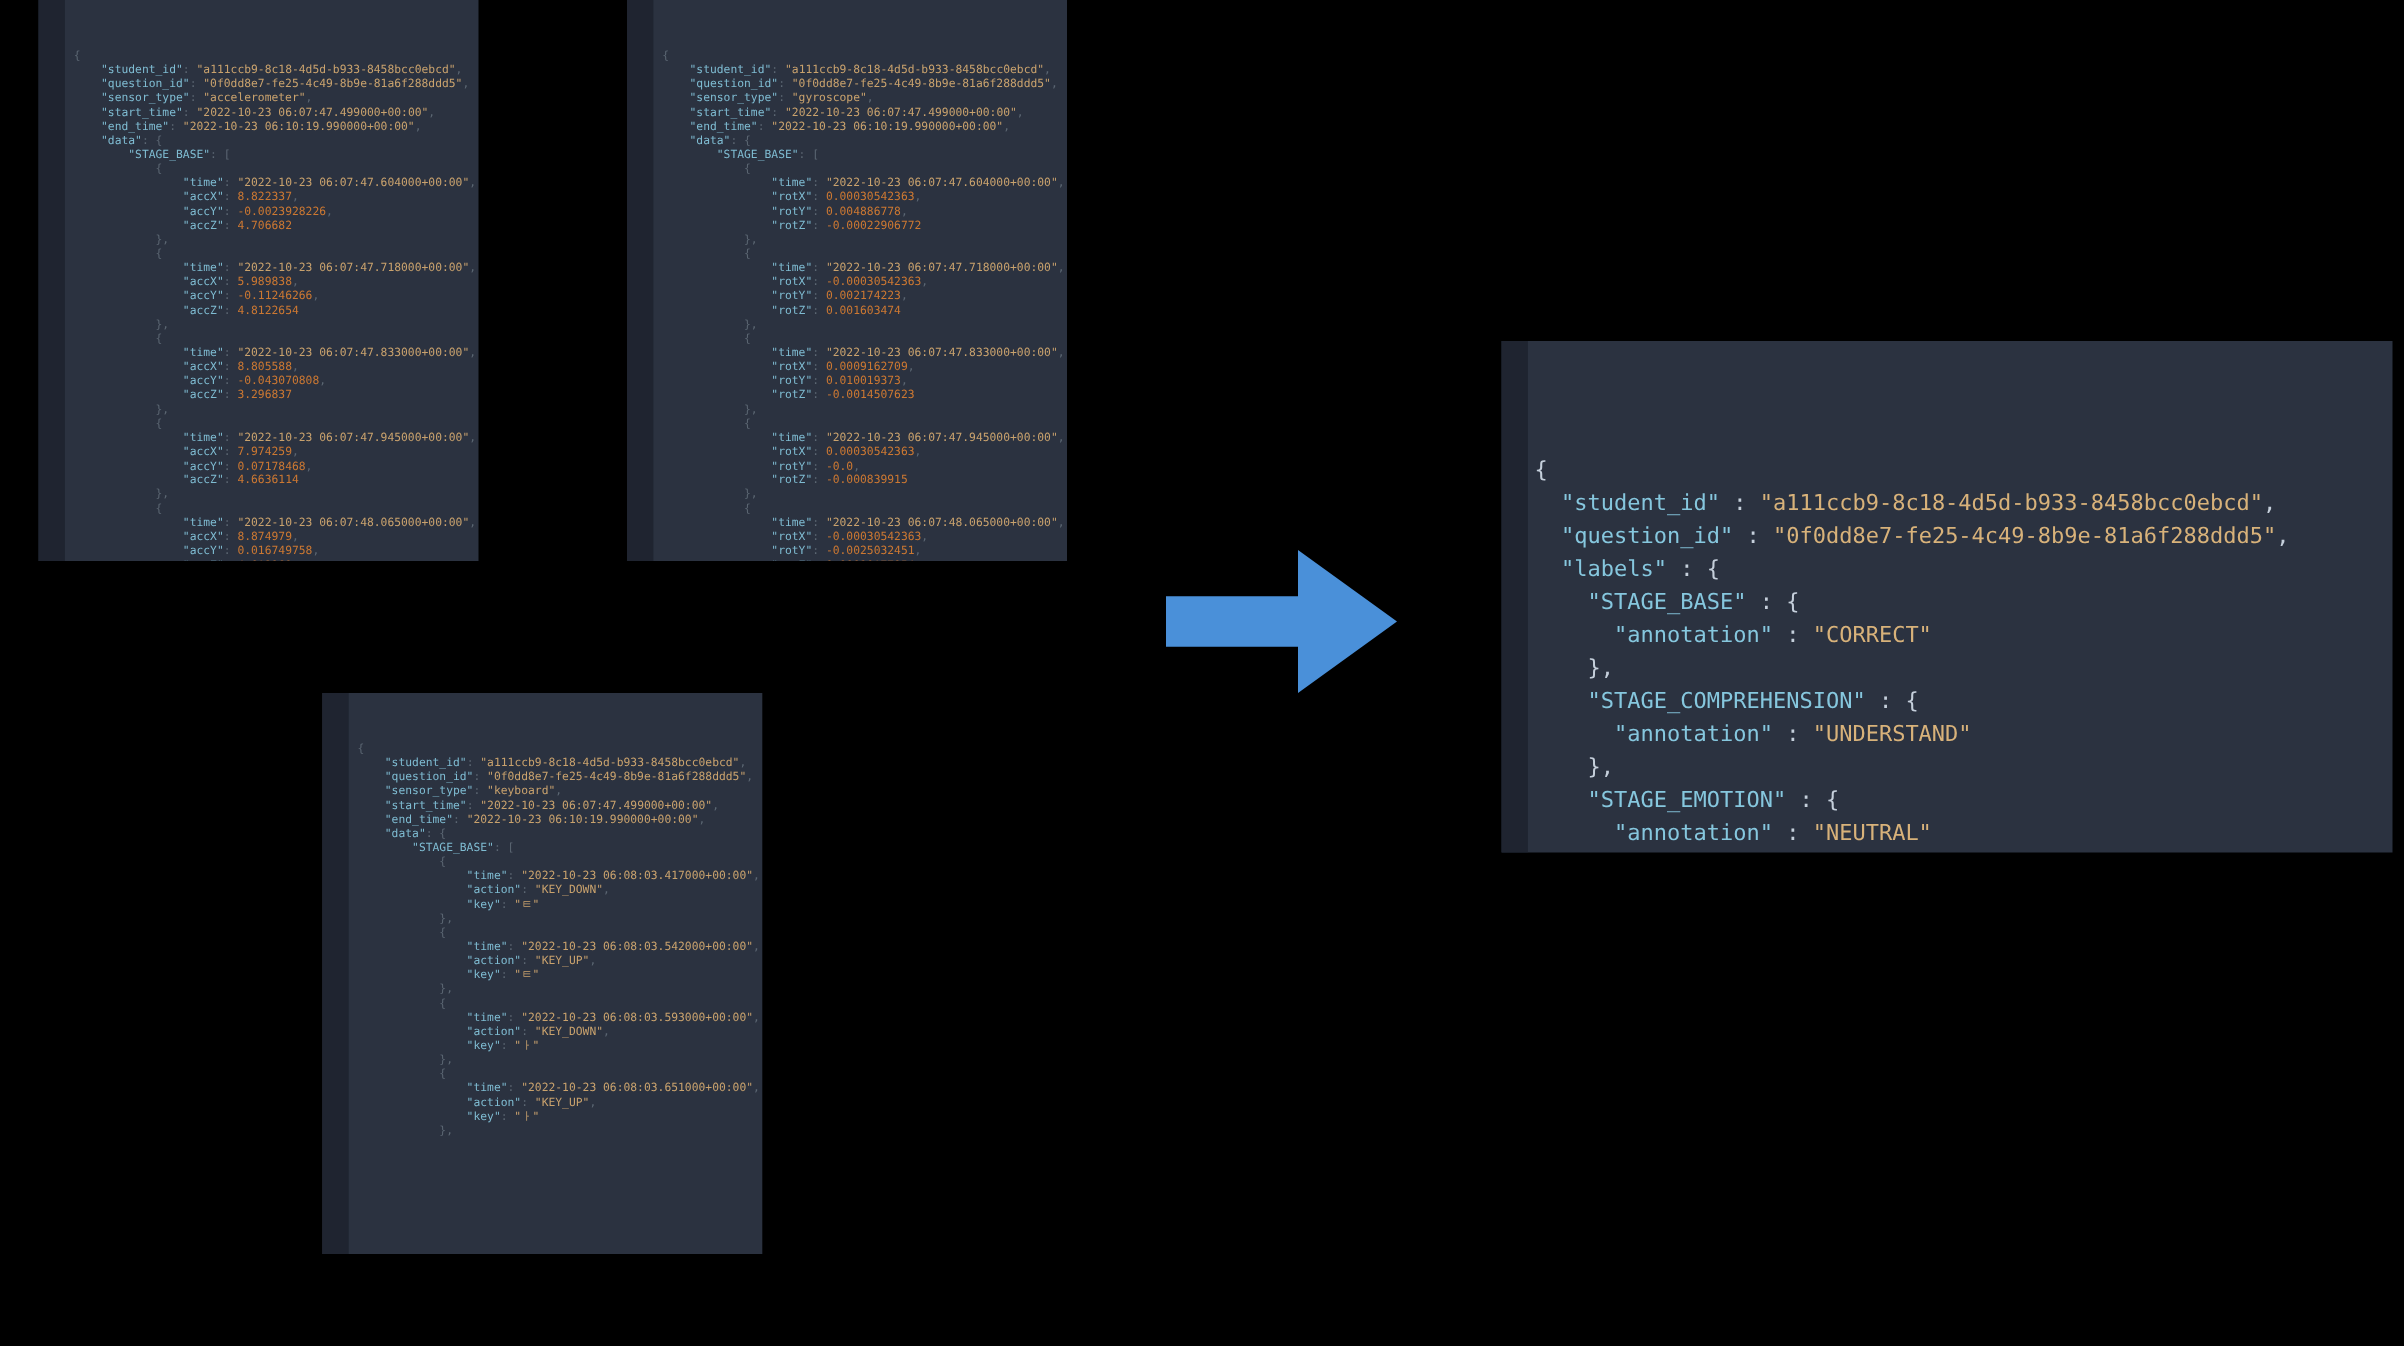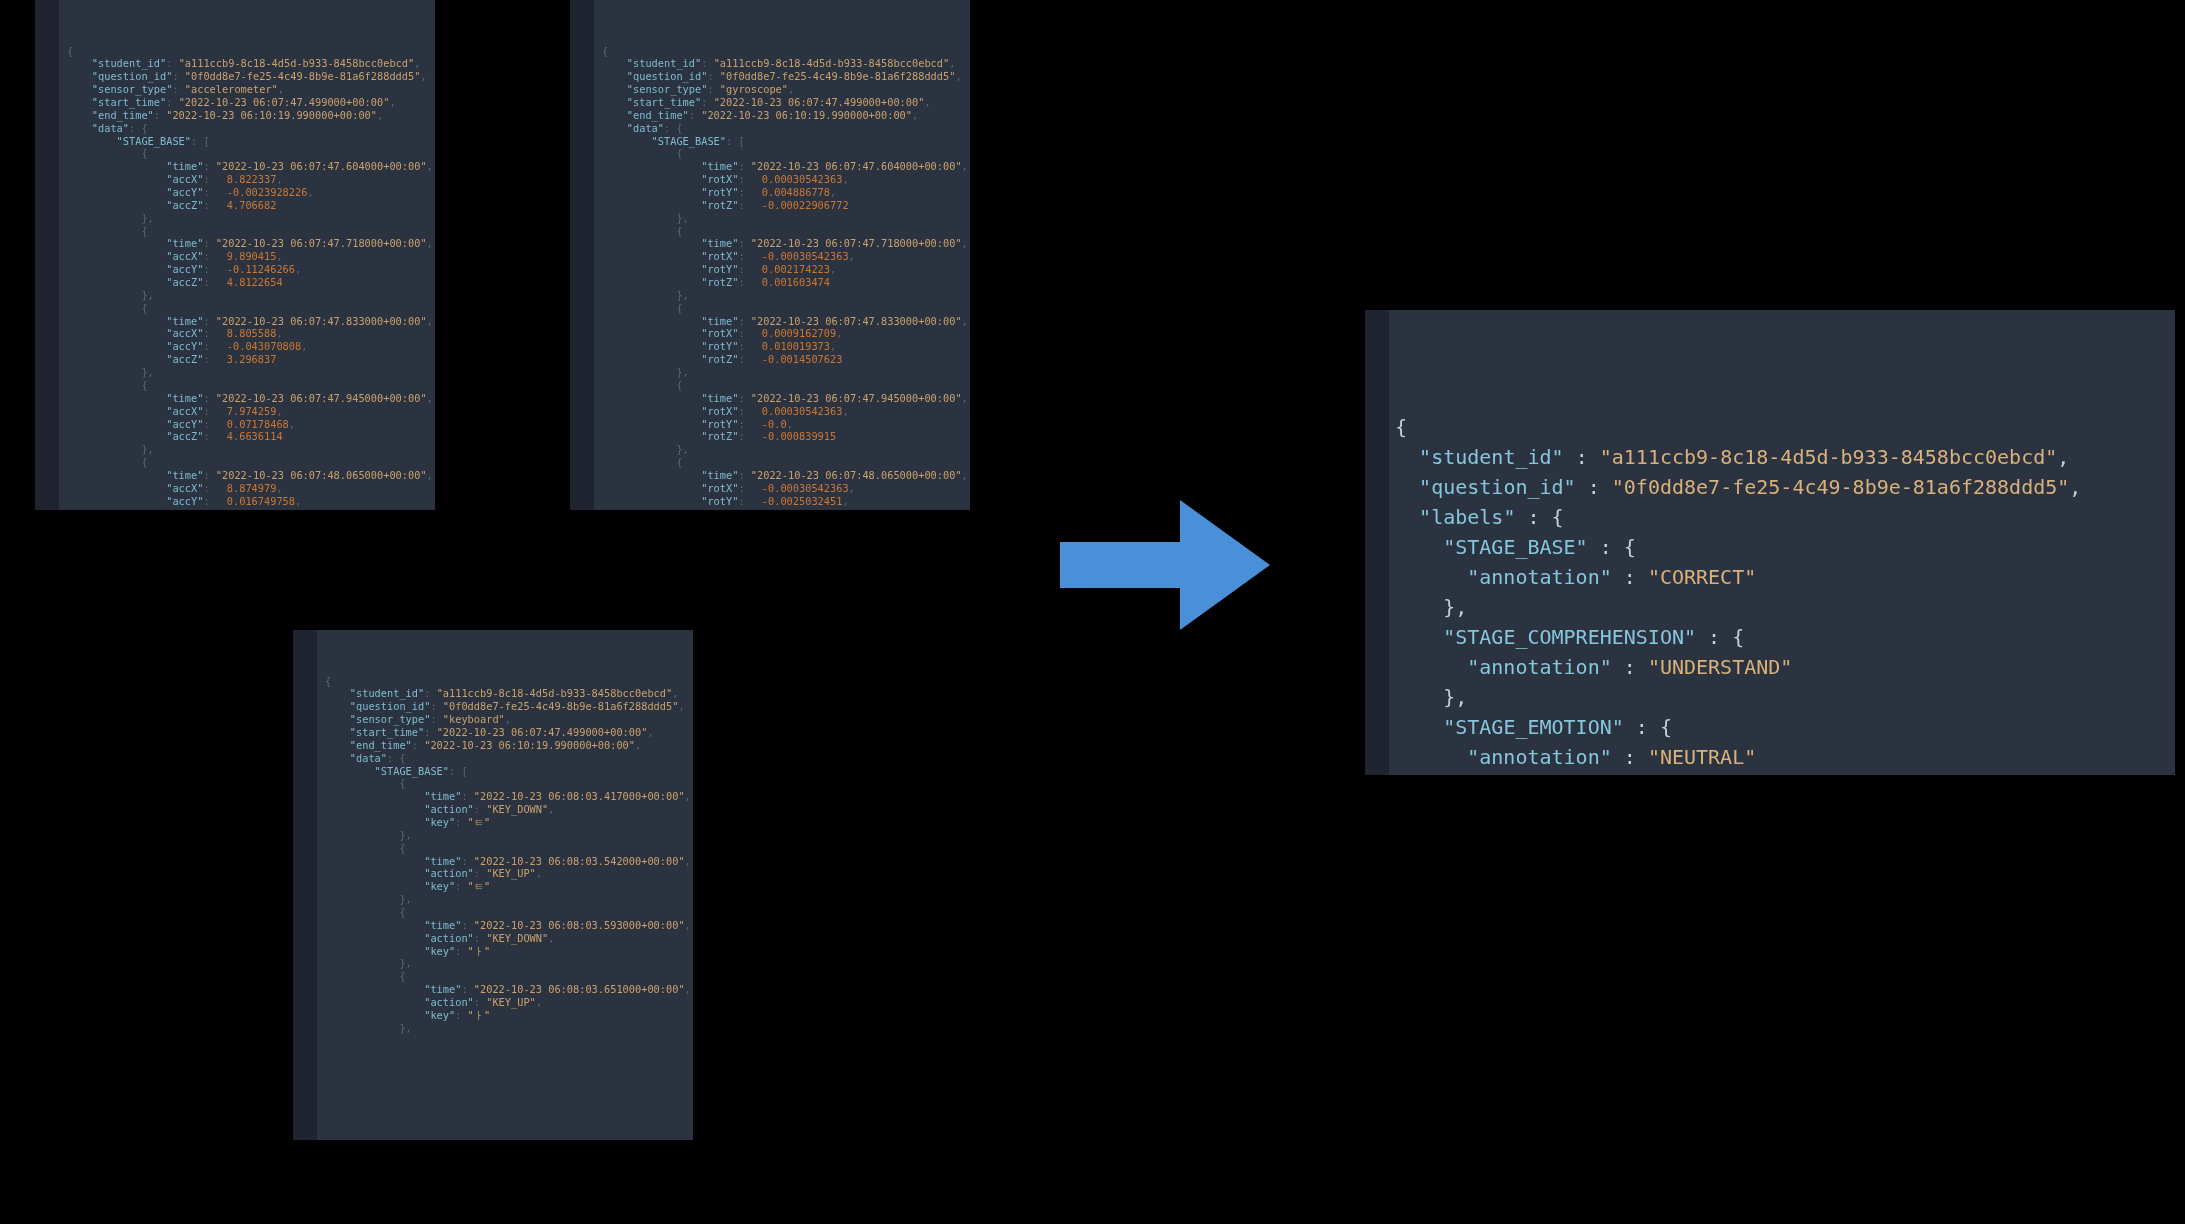--- a/index.html
+++ b/index.html
@@ -29,21 +29,21 @@
   
   .rail {
     position: absolute; left: 0; top: 0; bottom: 0; width: 24px;
     background: #1f2430;
   }
 
   
   .pn { color: #5c6773; } 
   .qk { color: #7fbcd2; } 
   .qs { color: #c9a26d; } 
-  .nm { color: #cc7832; margin-left: 11px; } 
+  .nm { color: #cc7832; } 
 
   .code { padding-left: 32px; padding-top: 6px; }
 
   .big .pn { color: #c5cfdb; }
   .big .qk { color: #86c7de; }
   .big .qs { color: #d8b27a; }
 
   .arrow {
     position: absolute;
     width: 210px; height: 130px;
@@ -65,21 +65,21 @@
     <span class="qk">"data"</span><span class="pn">: {</span>
         <span class="qk">"STAGE_BASE"</span><span class="pn">: [</span>
             <span class="pn">{</span>
                 <span class="qk">"time"</span><span class="pn">: </span><span class="qs">"2022-10-23 06:07:47.604000+00:00"</span><span class="pn">,</span>
                 <span class="qk">"accX"</span><span class="pn">: </span><span class="nm">8.822337</span><span class="pn">,</span>
                 <span class="qk">"accY"</span><span class="pn">: </span><span class="nm">-0.0023928226</span><span class="pn">,</span>
                 <span class="qk">"accZ"</span><span class="pn">: </span><span class="nm">4.706682</span>
             <span class="pn">},</span>
             <span class="pn">{</span>
                 <span class="qk">"time"</span><span class="pn">: </span><span class="qs">"2022-10-23 06:07:47.718000+00:00"</span><span class="pn">,</span>
-                <span class="qk">"accX"</span><span class="pn">: </span><span class="nm">9.890415</span><span class="pn">,</span>
+                <span class="qk">"accX"</span><span class="pn">: </span><span class="nm">5.989838</span><span class="pn">,</span>
                 <span class="qk">"accY"</span><span class="pn">: </span><span class="nm">-0.11246266</span><span class="pn">,</span>
                 <span class="qk">"accZ"</span><span class="pn">: </span><span class="nm">4.8122654</span>
             <span class="pn">},</span>
             <span class="pn">{</span>
                 <span class="qk">"time"</span><span class="pn">: </span><span class="qs">"2022-10-23 06:07:47.833000+00:00"</span><span class="pn">,</span>
                 <span class="qk">"accX"</span><span class="pn">: </span><span class="nm">8.805588</span><span class="pn">,</span>
                 <span class="qk">"accY"</span><span class="pn">: </span><span class="nm">-0.043070808</span><span class="pn">,</span>
                 <span class="qk">"accZ"</span><span class="pn">: </span><span class="nm">3.296837</span>
             <span class="pn">},</span>
             <span class="pn">{</span>

